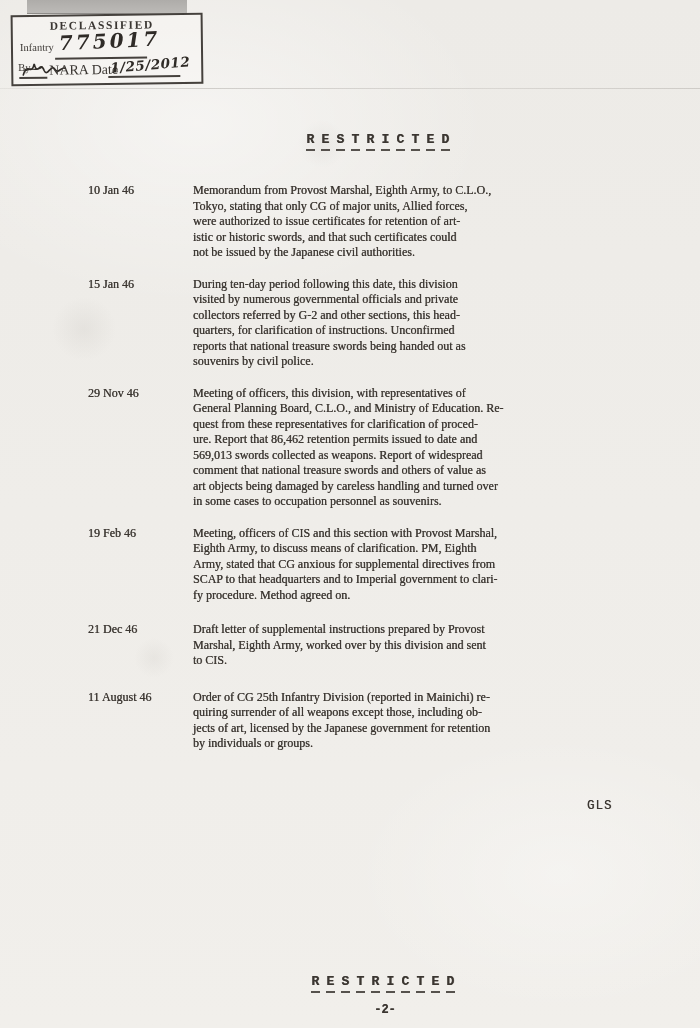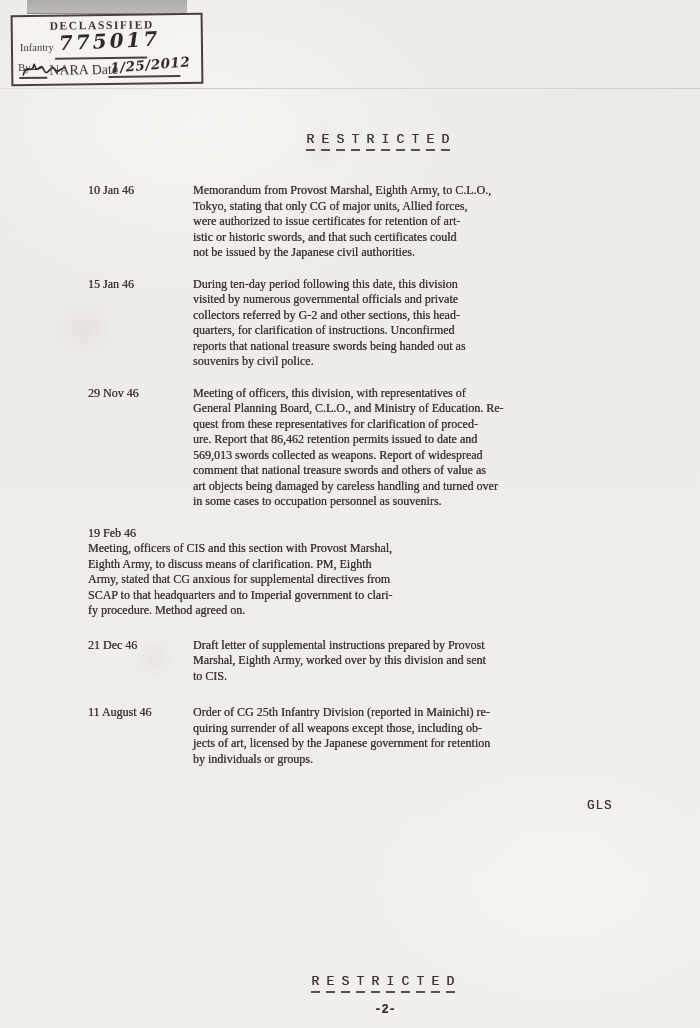--- a/index.html
+++ b/index.html
@@ -39,31 +39,31 @@
   .hand-authority{left:46px;top:13px;font-size:20px;letter-spacing:3px;transform:rotate(-2deg);}
   .hand-date{left:97px;top:41px;font-size:13.5px;letter-spacing:0.5px;transform:rotate(-4deg);}
   .stamp-underline{position:absolute;height:1.5px;background:#45413d;}
   .u-auth{left:42px;top:41px;width:92px;}
   .u-by{left:6px;top:60px;width:28px;}
   .u-date{left:95px;top:60px;width:72px;}
   .sig{position:absolute;left:8px;top:40px;}
 
   
   .banner{position:absolute;transform:translateX(-50%);white-space:nowrap;
-    font-weight:normal;font-size:13px;color:#3b3631;}
+    font-weight:bold;font-size:13px;color:#3b3631;}
   .banner-top{left:378px;top:132px;}
   .banner-bottom{left:383px;top:974px;}
   .uchar{display:inline-block;width:9px;margin:0 3px;text-align:center;
     border-bottom:2px solid rgba(59,54,49,0.85);padding-bottom:2px;}
 
   
   .entries{position:absolute;left:88px;top:183px;width:578px;
     font-size:12px;line-height:15.5px;}
   .entry{display:flex;margin-bottom:16px;font-family:Liberation Serif, serif;}
-  .entry:nth-child(4){margin-bottom:19px;flex-direction:column;}
+  .entry:nth-child(4){margin-bottom:19px;}
   .entry:nth-child(5){margin-bottom:21px;}
   .entry-date{width:105px;flex:none;}
   .entry-text{white-space:pre-line;flex:1;}
 
   .signoff{position:absolute;left:543px;top:799px;font-size:12.5px;letter-spacing:1px;margin-left:44px;}
   .page-number{position:absolute;left:385px;top:1003px;transform:translateX(-50%);
     font-size:12px;font-weight:bold;}
 </style>
 </head>
 <body>

